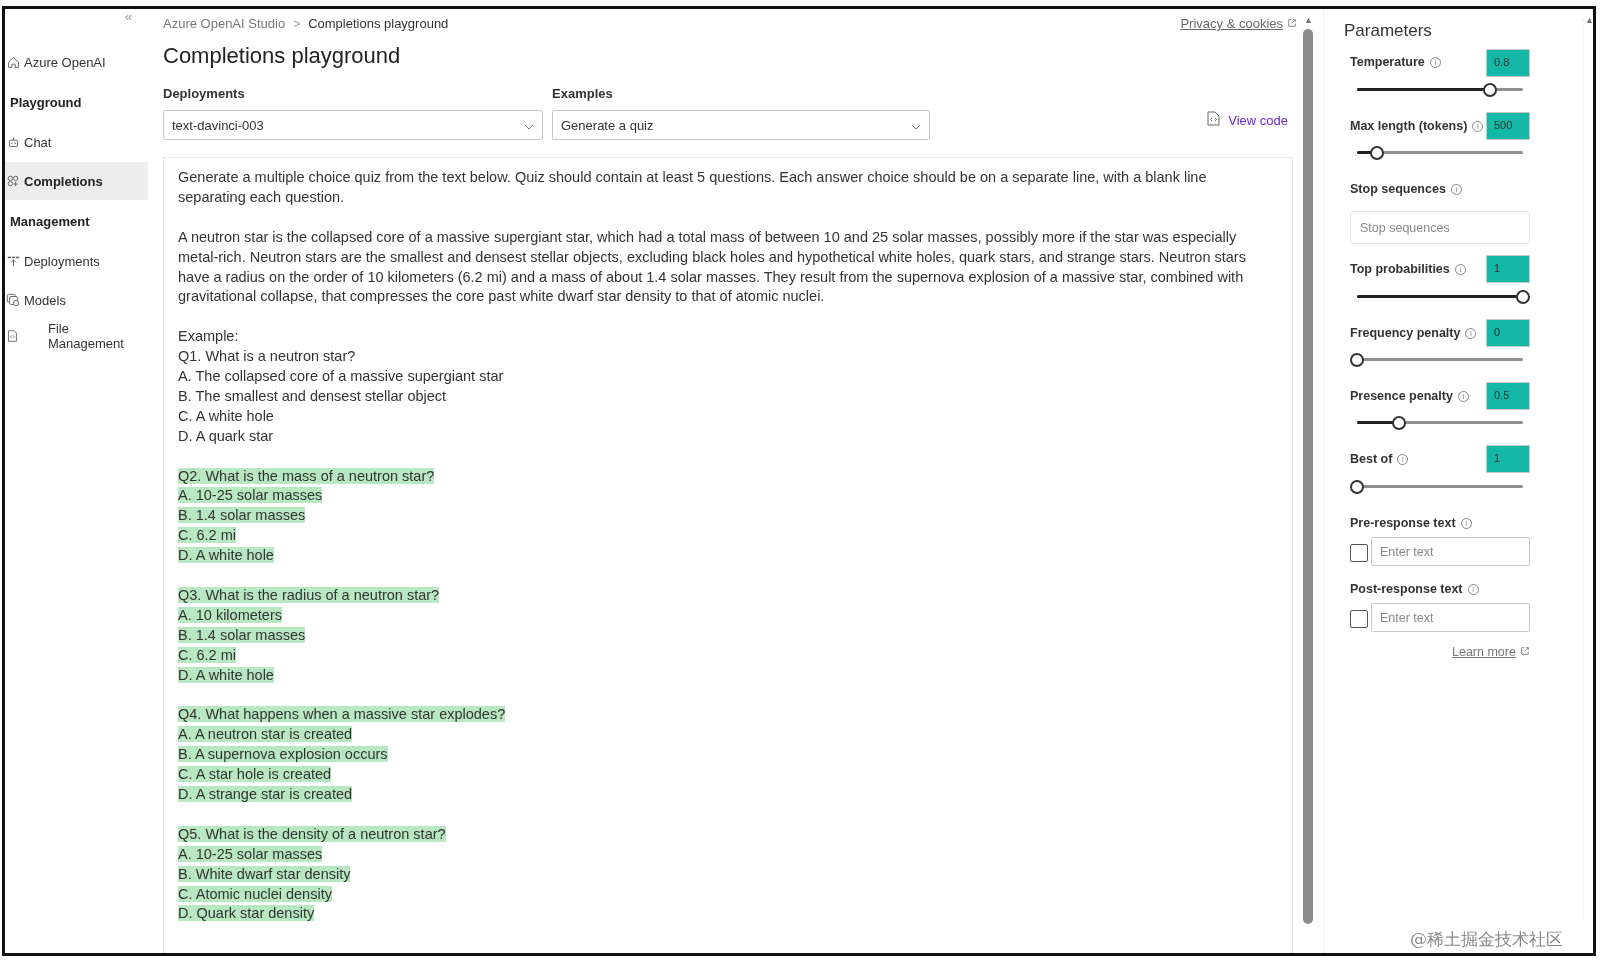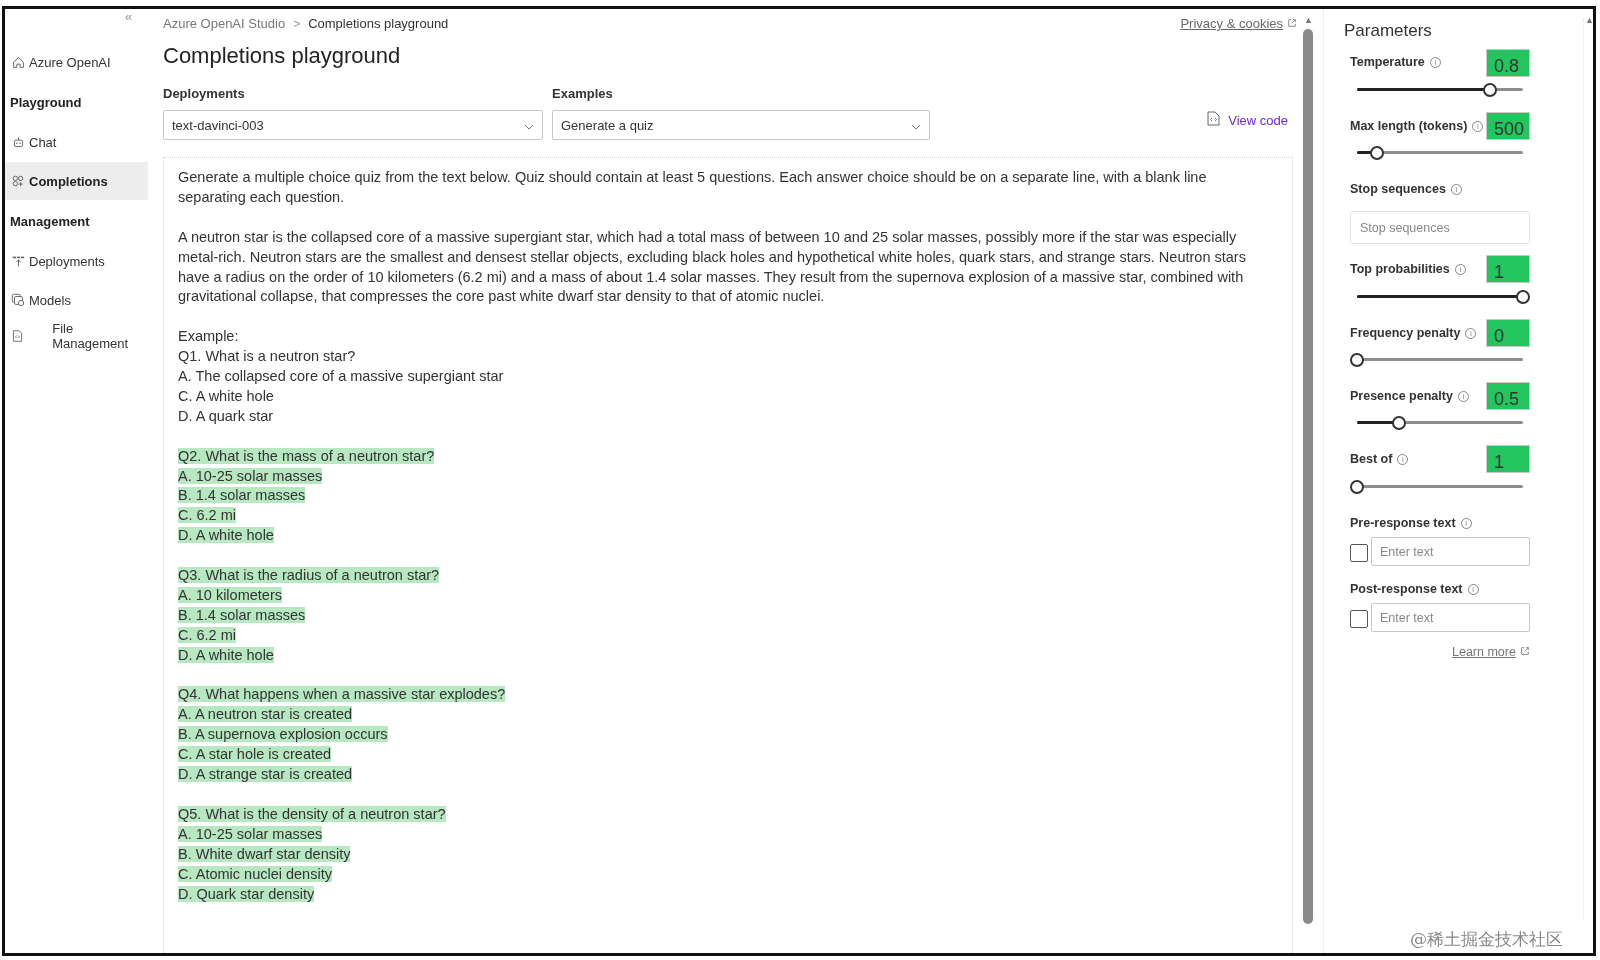--- a/index.html
+++ b/index.html
@@ -7,21 +7,21 @@
     body { font-family: "Liberation Sans", "DejaVu Sans", sans-serif; color: #242424; }
 
     .frame {
       position: absolute; left: 2px; top: 6px; width: 1594px; height: 950px;
       border: 3px solid #111; background: #fff; overflow: hidden;
     }
 
     
     .sidebar { position: absolute; left: 0; top: 0; width: 143px; height: 100%; }
     .collapse-btn { position: absolute; left: 120px; top: 0px; font-size: 13px; color: #999; cursor: pointer; }
-    .side-item { position: absolute; left: 0; width: 143px; height: 38px; display: flex; align-items: center; padding-left: 5px; font-size: 13px; color: #333; cursor: pointer; }
+    .side-item { position: absolute; left: 0; width: 143px; height: 38px; display: flex; align-items: center; font-size: 13px; color: #333; cursor: pointer; }
     .side-item .ico { width: 16px; height: 16px; margin-right: 3px; display: inline-flex; align-items: center; justify-content: center; color: #666; }
     .side-item.active { background: #ededed; font-weight: 700; color: #222; }
     .side-header { position: absolute; left: 5px; font-size: 13px; font-weight: 700; color: #222; }
 
     
     .main { position: absolute; left: 143px; top: 0; width: 1152px; height: 100%; }
     .breadcrumb { position: absolute; left: 15px; top: 7px; font-size: 13px; display: flex; align-items: center; }
     .breadcrumb .crumb-root { color: #777; cursor: pointer; }
     .breadcrumb .sep { color: #999; margin: 0 8px; font-size: 12px; }
     .breadcrumb .crumb-cur { color: #333; }
@@ -45,21 +45,21 @@
     
     .vscroll { position: absolute; left: 1297px; top: 10px; width: 12px; height: 910px; }
     .vscroll .arrow { position: absolute; left: 2px; top: -4px; font-size: 9px; color: #777; }
     .vscroll .thumb { position: absolute; left: 1px; top: 10px; width: 10px; height: 895px; background: #8a8a8a; border-radius: 5px; cursor: pointer; }
 
     
     .params { position: absolute; left: 1318px; top: 0; width: 270px; height: 100%; border-left: 1px dotted #e2e2e2; }
     .params-title { position: absolute; left: 20px; top: 12px; font-size: 17px; color: #333; }
     .p-label { position: absolute; left: 26px; font-size: 12.5px; font-weight: 700; color: #333; display: flex; align-items: center; gap: 5px; }
     .info { width: 11px; height: 11px; border: 1px solid #888; border-radius: 50%; font-size: 8px; color: #888; display: inline-flex; align-items: center; justify-content: center; font-weight: 400; }
-    .p-value { position: absolute; left: 162px; width: 44px; height: 28px; border: 1px solid #c8c8c8; font-size: 18px; padding: 6px 7px; color: #333; background: #22c55e; }
+    .p-value { position: absolute; left: 162px; width: 44px; height: 28px; border: 1px solid #c8c8c8; font-size: 11px; padding: 6px 7px; color: #333; background: #14b8a6; }
     .slider { position: absolute; left: 33px; width: 166px; height: 14px; cursor: pointer; }
     .slider .track { position: absolute; left: 0; top: 5px; width: 100%; height: 3px; background: #8f8f8f; border-radius: 2px; }
     .slider .fill { position: absolute; left: 0; top: 5px; height: 3px; background: #222; border-radius: 2px; }
     .slider .knob { position: absolute; top: 0; width: 14px; height: 14px; border: 2px solid #333; border-radius: 50%; background: #fff; margin-left: -7px; }
     .stop-input { position: absolute; left: 26px; top: 202px; width: 180px; height: 33px; border: 1px solid #e1e1e1; border-radius: 3px; padding: 9px 9px; font-size: 12.5px; color: #888; background: #fff; }
     .chk { position: absolute; left: 26px; width: 18px; height: 18px; border: 1px solid #555; border-radius: 2px; background: #fff; cursor: pointer; }
     .text-in { position: absolute; left: 47px; width: 159px; height: 29px; border: 1px solid #c8c8c8; border-radius: 2px; padding: 7px 8px; font-size: 12.5px; color: #888; background: #fff; }
     .learn { position: absolute; left: 128px; top: 636px; font-size: 12.5px; color: #777; text-decoration: underline; display: flex; align-items: center; gap: 4px; cursor: pointer; }
     .learn .ext { text-decoration: none; font-size: 11px; }
     .pscroll { position: absolute; right: 0; top: 10px; width: 10px; height: 900px; border-left: 1px dotted #e5e5e5; }
@@ -195,20 +195,21 @@
     </div>
 
     <div class="editor">
       <p>Generate a multiple choice quiz from the text below. Quiz should contain at least 5 questions. Each answer choice should be on a separate line, with a blank line separating each question.</p>
       <div class="blank"></div>
       <p>A neutron star is the collapsed core of a massive supergiant star, which had a total mass of between 10 and 25 solar masses, possibly more if the star was especially metal-rich. Neutron stars are the smallest and densest stellar objects, excluding black holes and hypothetical white holes, quark stars, and strange stars. Neutron stars have a radius on the order of 10 kilometers (6.2 mi) and a mass of about 1.4 solar masses. They result from the supernova explosion of a massive star, combined with gravitational collapse, that compresses the core past white dwarf star density to that of atomic nuclei.</p>
       <div class="blank"></div>
       <p>Example:</p>
       <p>Q1. What is a neutron star?</p>
       <p>A. The collapsed core of a massive supergiant star</p>
+      <p>B. The smallest and densest stellar object</p>
       <p>C. A white hole</p>
       <p>D. A quark star</p>
       <div class="blank"></div>
 
       <div>
         <p><span class="hl">Q2. What is the mass of a neutron star?</span></p>
         <p><span class="hl">A. 10-25 solar masses</span></p>
         <p><span class="hl">B. 1.4 solar masses</span></p>
         <p><span class="hl">C. 6.2 mi</span></p>
         <p><span class="hl">D. A white hole</span></p>

